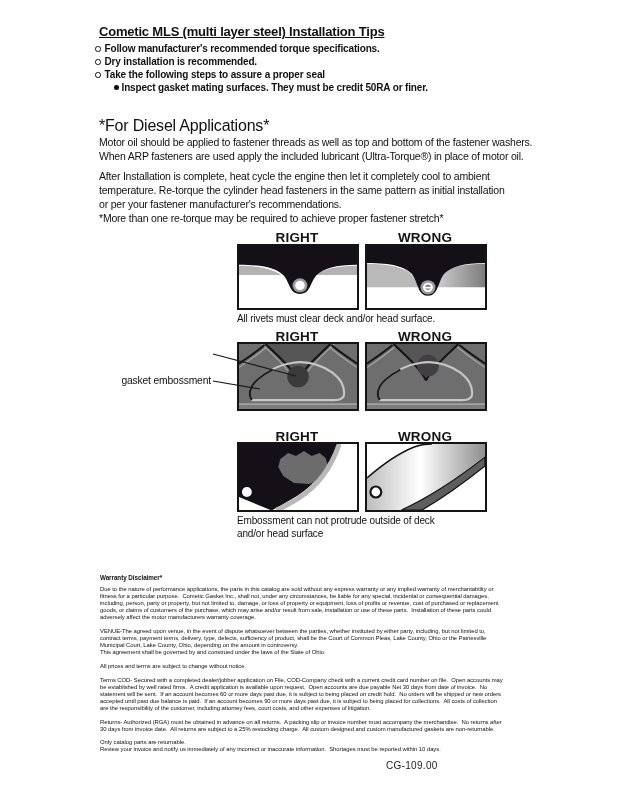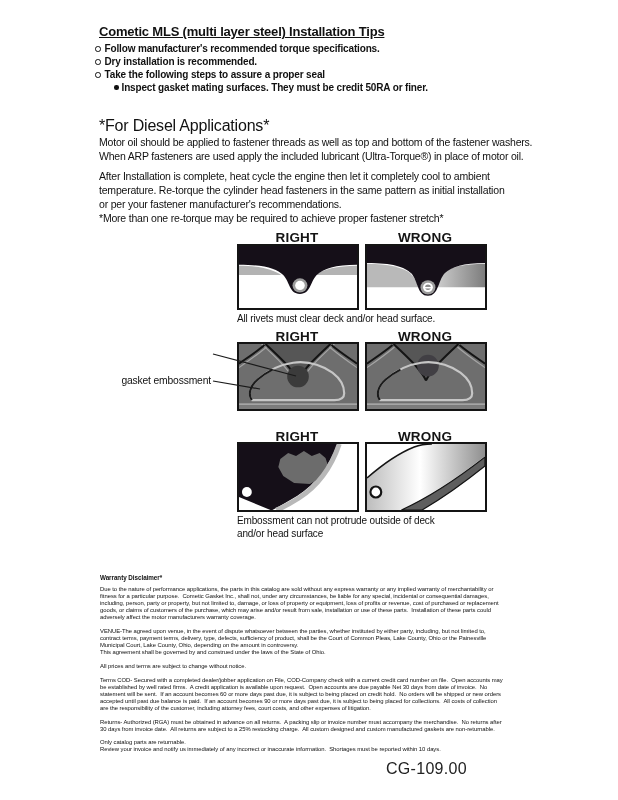--- a/index.html
+++ b/index.html
@@ -20,21 +20,21 @@
   .p3{top:211px;}
   .fw-h{width:124px;text-align:center;font-size:13.5px;font-weight:700;color:#141414;letter-spacing:0.2px;}
   .dbox{width:122px;border:2px solid #141414;background:#fff;box-sizing:border-box;}
   .dbox svg{display:block;width:100%;height:100%;}
   .caption{font-size:10px;letter-spacing:-0.15px;line-height:12.5px;white-space:pre-line;}
   .figlabel{left:85px;width:126px;text-align:right;font-size:10.3px;letter-spacing:-0.15px;line-height:11.5px;white-space:pre-line;}
   .leader{pointer-events:none;}
   .disclaimer{left:100px;top:574px;width:440px;font-size:5.9px;line-height:7.1px;letter-spacing:-0.05px;}
   .disclaimer h4{margin:0 0 5px 0;font-size:6.3px;font-weight:bold;}
   .disclaimer p{margin:0 0 6.5px 0;white-space:pre;}
-  .footer{left:386px;top:760px;font-size:16px;letter-spacing:0.3px;color:#222;}
+  .footer{left:386px;top:760px;font-size:10px;letter-spacing:0.3px;color:#222;}
 </style>
 </head>
 <body>
 
 <div class="page">
 
   <div class="abs title">Cometic MLS (multi layer steel) Installation Tips</div>
 
   <div class="abs bullets">
     <div class="brow">

